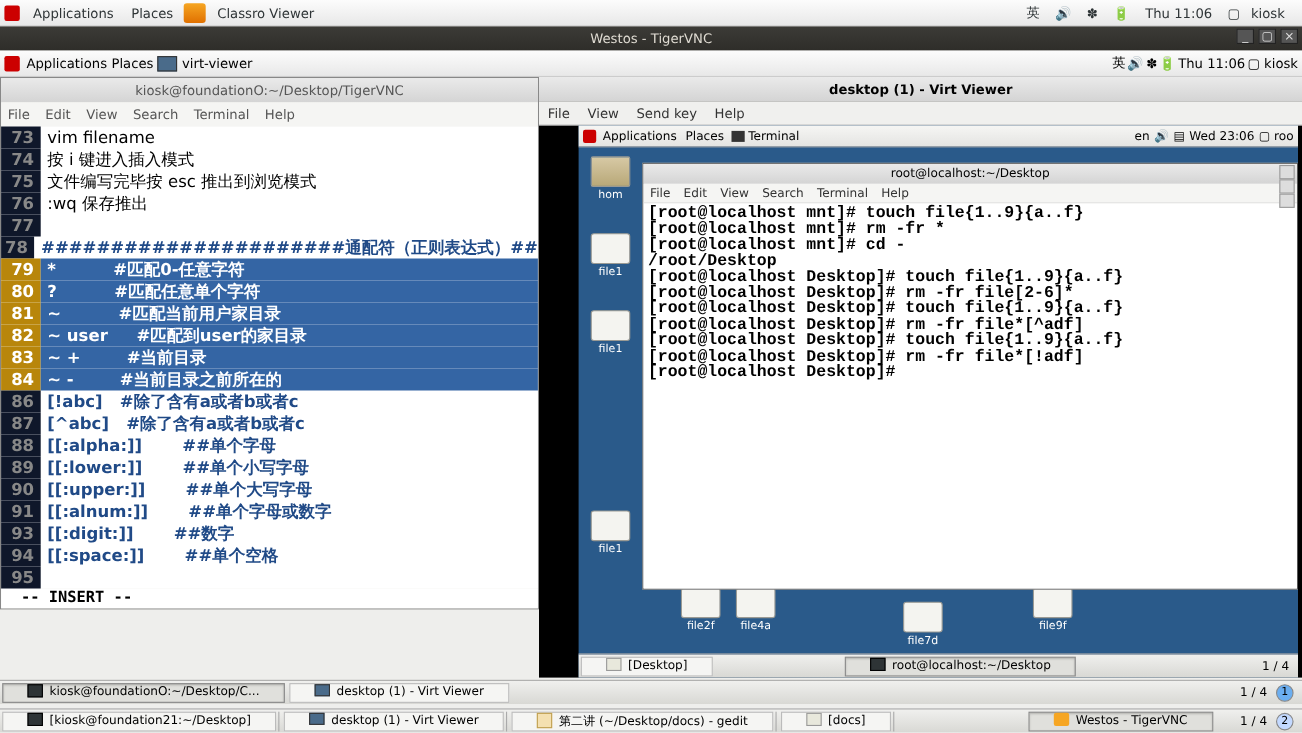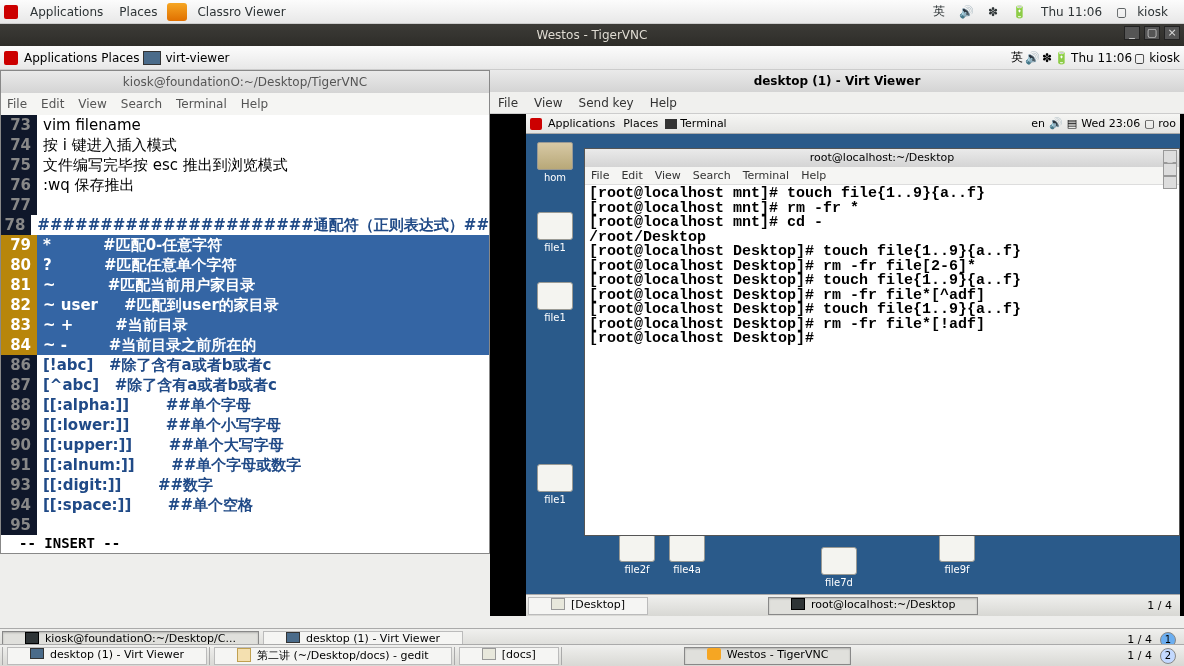--- a/index.html
+++ b/index.html
@@ -54,21 +54,21 @@
 .term-title .win-btns div { width: 14px; height: 13px; background: #ddd; border: 1px solid #999; font-size: 10px; }
 .term-menu { height: 18px; display: flex; gap: 12px; padding: 0 6px; font-size: 11px; color: #333; align-items: center; background: #f5f5f3; border-bottom: 1px solid #ddd; }
 .term-body { background: #fff; font-family: Liberation Mono, monospace; font-size: 15px; line-height: 14.5px; padding: 2px 4px; color: #000; font-weight: bold; height: 350px; }
 
 .taskbar { position: absolute; bottom: 0; left: 36px; right: 0; height: 22px; background: linear-gradient(#f0f0ee,#d8d8d4); display: flex; align-items: center; border-top: 1px solid #aaa; }
 .task-btn { height: 18px; padding: 0 22px; display: flex; align-items: flex-start; gap: 6px; font-size: 11px; border: 1px solid #bbb; margin-left: 2px; background: #f5f5f3; }
 .task-btn.active { background: #e0e0dc; border: 1px solid #888; box-shadow: inset 0 1px 2px rgba(0,0,0,.2); }
 .ws-ind { margin-left: auto; padding: 0 8px 0 14px; font-size: 11px; display: flex; align-items: center; gap: 8px; }
 .ws-sq { width: 16px; height: 16px; border: 1px solid #888; background: #c3d9ff; border-radius: 8px; text-align: center; font-size: 10px; line-height: 14px; }
 
-.outer-taskbar1 { position: absolute; left: 0; right: 0; bottom: 16px; height: 22px; background: linear-gradient(#f0f0ee,#d8d8d4); display: flex; align-items: center; border-top: 1px solid #aaa; }
+.outer-taskbar1 { position: absolute; left: 0; right: 0; bottom: 26px; height: 22px; background: linear-gradient(#f0f0ee,#d8d8d4); display: flex; align-items: center; border-top: 1px solid #aaa; }
 .outer-taskbar2 { position: absolute; left: 0; right: 0; bottom: 0; height: 22px; background: linear-gradient(#f0f0ee,#d8d8d4); display: flex; align-items: center; border-top: 1px solid #aaa; }
 .sep { width: 1px; height: 18px; background: #aaa; margin: 0 2px; }
 .gedit-icon { width: 14px; height: 14px; background: #f4e0b0; border: 1px solid #c0a050; }
 .folder-ico { width: 14px; height: 12px; background: #e8e8dc; border: 1px solid #999; }
 .term-ico { width: 14px; height: 12px; background: #2e3436; border: 1px solid #000; }
 .tiger-ico { width: 14px; height: 12px; background: #f6a623; border-radius: 2px; }
 </style>
 </head>
 <body>
 
@@ -310,20 +310,24 @@
           <div class="virt-icon" style="width:14px;height:11px"></div>
           <span>desktop (1) - Virt Viewer</span>
         </div>
       <div class="ws-ind">
         <span>1 / 4</span>
         <div class="ws-sq" style="background:#6baef0">1</div>
       </div>
     </div>
 
     <div class="outer-taskbar2">
+      <div class="task-btn">
+          <div class="term-ico"></div>
+          <span>[kiosk@foundation21:~/Desktop]</span>
+        </div>
       <div class="sep"></div>
       <div class="task-btn">
           <div class="virt-icon" style="width:14px;height:11px"></div>
           <span>desktop (1) - Virt Viewer</span>
         </div>
       <div class="sep"></div>
       <div class="task-btn">
           <div class="gedit-icon"></div>
           <span>第二讲 (~/Desktop/docs) - gedit</span>
         </div>

